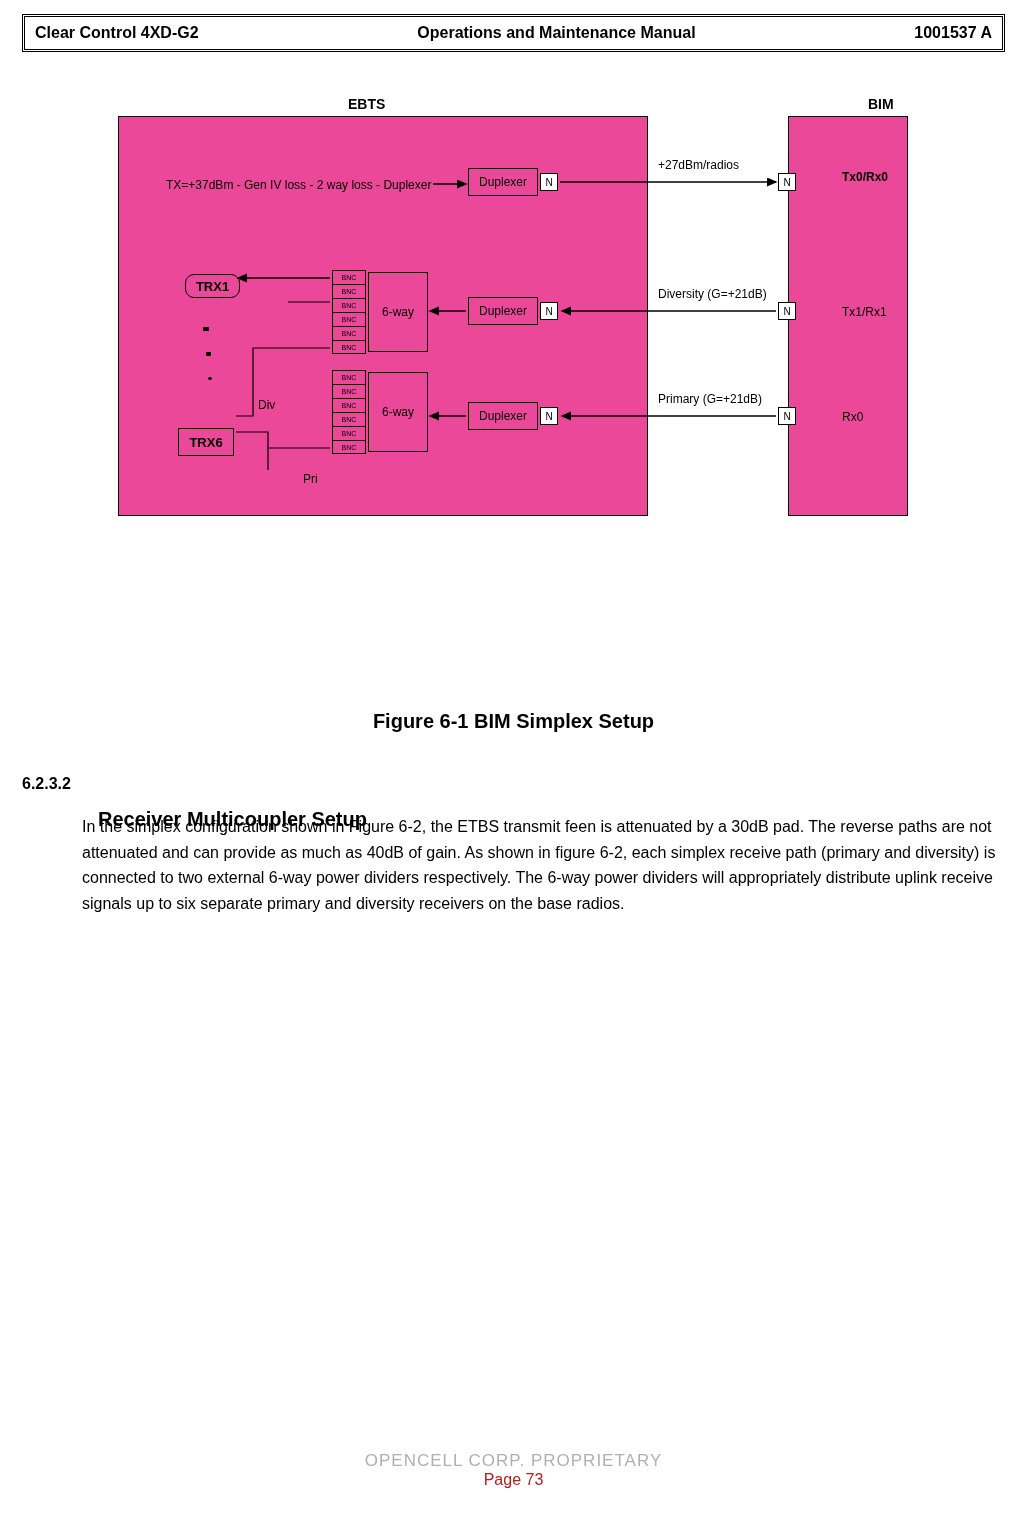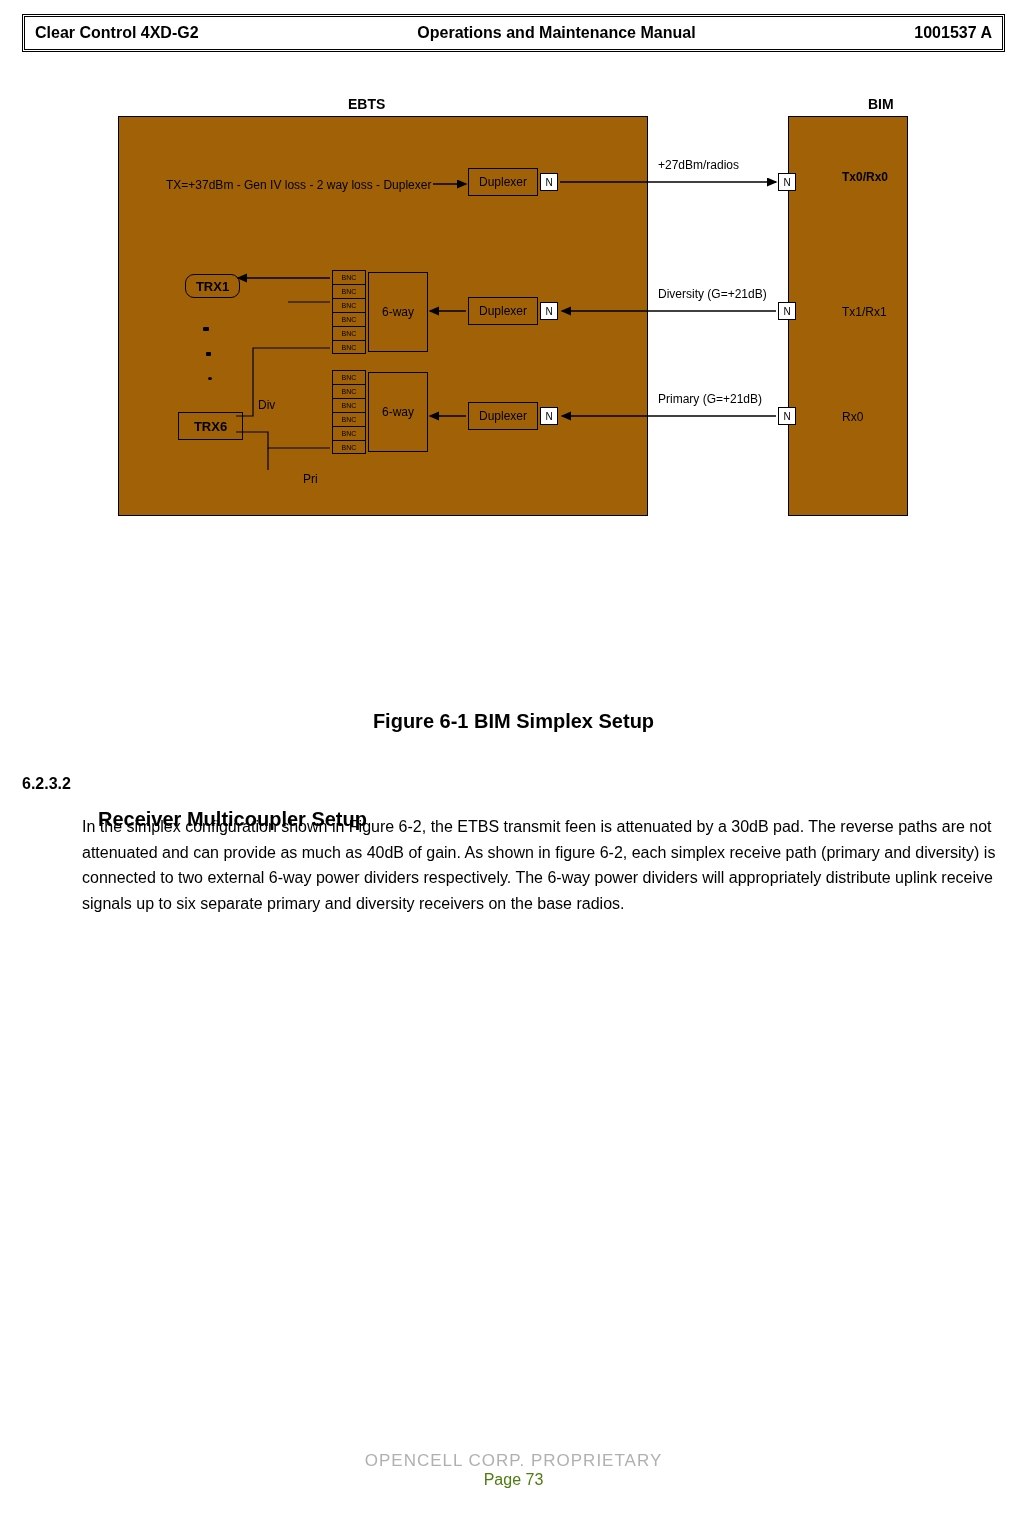--- a/index.html
+++ b/index.html
@@ -28,21 +28,21 @@
   .diagram {
     position: absolute;
     top: 102px;
     left: 118px;
     width: 820px;
     height: 440px;
   }
   .box {
     position: absolute;
     border: 1.5px solid #000;
-    background: #a16207;
+    background: #ec4899;
     display: flex;
     align-items: center;
     justify-content: center;
     font-size: 12px;
   }
   .lbl {
     position: absolute;
     font-size: 12px;
     white-space: nowrap;
     margin-left: 40px;
@@ -105,21 +105,21 @@
     bottom: 24px;
     left: 0; right: 0;
     text-align: center;
   }
   .footer-prop {
     color: #b0b0b0;
     font-size: 17px;
     letter-spacing: 1px;
   }
   .footer-page {
-    color: #4d7c0f;
+    color: #b91c1c;
     font-size: 16px;
   }
   .dot { position:absolute; width:6px; height:4px; background:#000; border-radius:1px; }
   svg.wires { position:absolute; top:0; left:0; width:820px; height:440px; pointer-events:none; }
   .trx { font-weight: bold; font-size: 13px; }
 </style>
 </head>
 <body>
 
 <div class="header-box">
@@ -163,21 +163,21 @@
     <div class="b">BNC</div>
     <div class="b">BNC</div>
     <div class="b">BNC</div>
     <div class="b">BNC</div>
     <div class="b">BNC</div>
     <div class="b">BNC</div>
   </div>
 
   <div class="box trx" style="left:67px; top:172px; width:55px; height:24px;border-radius:9px;">TRX1</div>
 
-  <div class="box trx" style="left:60px; top:310px; width:65px; height:28px;">TRX6</div>
+  <div class="box trx" style="left:60px; top:326px; width:56px; height:28px;">TRX6</div>
 
   <span class="lbl" style="left:100px; top:296px;">Div</span>
   <span class="lbl" style="left:145px; top:370px;">Pri</span>
 
   <div class="dot" style="left:85px; top:225px;"></div>
   <div class="dot" style="left:88px; top:250px; width:5px;"></div>
   <div class="dot" style="left:90px; top:275px; width:4px; height:3px; border-radius:50%;"></div>
 
   <div class="nbox" style="left:660px; top:71px;">N</div>
   <span class="lbl" style="left:684px; top:68px;font-weight:bold;">Tx0/Rx0</span>

